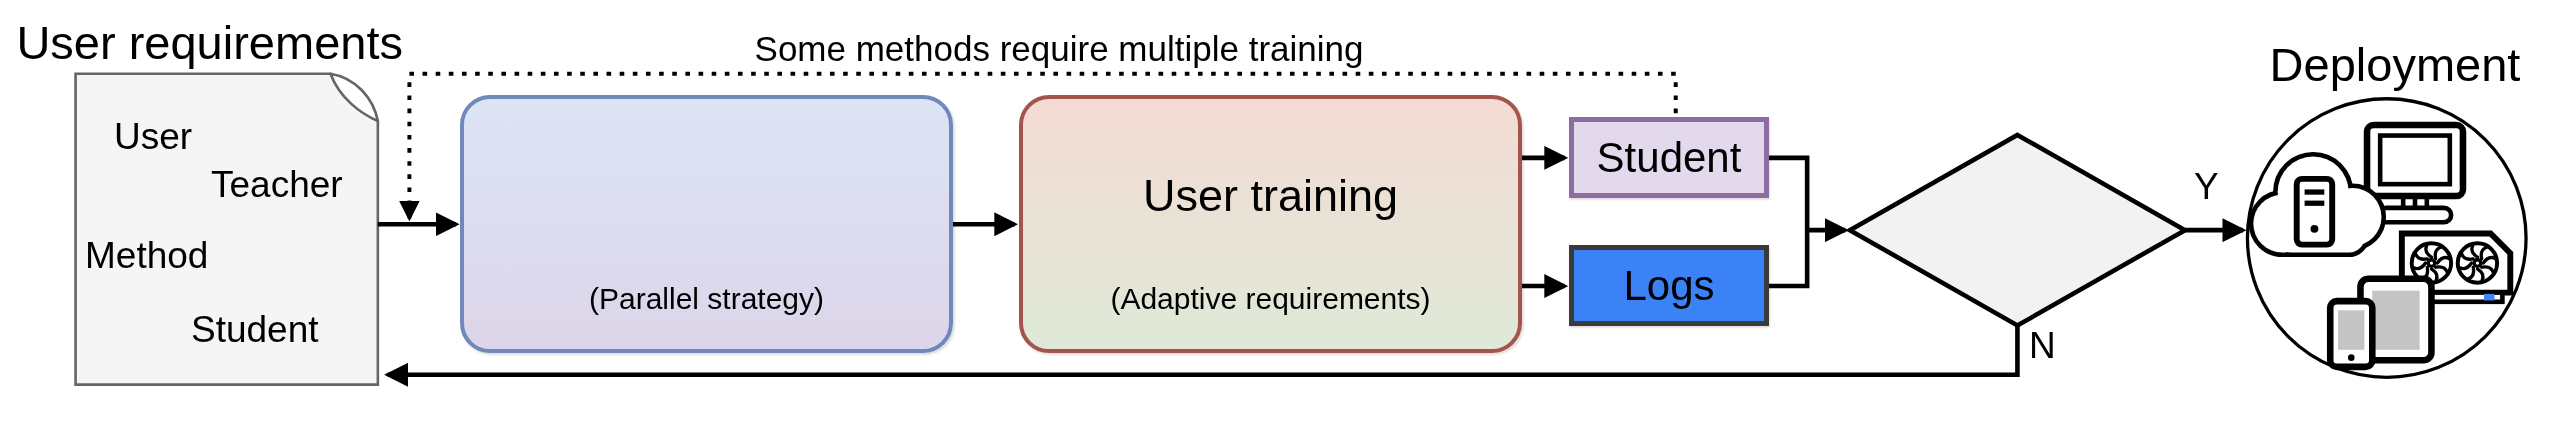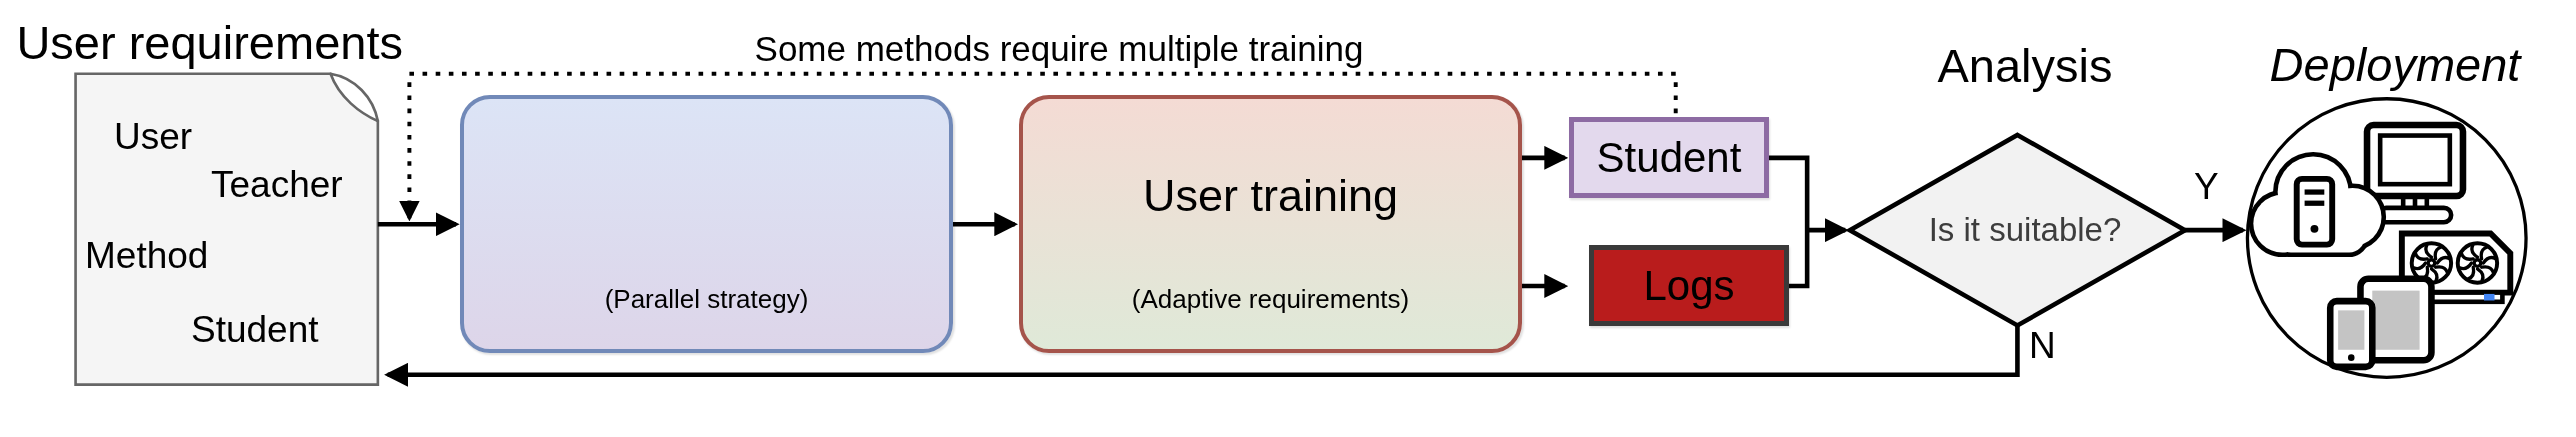--- a/index.html
+++ b/index.html
@@ -10,21 +10,21 @@
   .abs{position:absolute;white-space:nowrap;}
   .ctr{transform:translateX(-50%);margin-left:8px;}
   svg{position:absolute;left:0;top:0;}
   .stage{
     position:absolute;top:95px;height:258px;border-radius:30px;
     border:4.6px solid;box-sizing:border-box;box-shadow:1.3px 2px 2px rgba(0,0,0,0.12);
   }
   .stage-title{position:absolute;left:50%;top:97px;transform:translate(-50%,-50%);
     font-size:45px;white-space:nowrap;}
   .stage-sub{position:absolute;left:50%;top:200px;transform:translate(-50%,-50%);
-    font-size:26px;white-space:nowrap;}
+    font-size:30px;white-space:nowrap;}
   .outbox{
     position:absolute;left:1569px;width:200px;height:81px;box-sizing:border-box;
     display:flex;align-items:center;justify-content:center;font-size:42px;
     box-shadow:1.3px 2px 2px rgba(0,0,0,0.12);
   }
   .doc-item{position:absolute;font-size:37px;}
   .biglabel{position:absolute;font-size:47px;white-space:nowrap;}
   .yn{position:absolute;font-size:37px;}
 </style>
 </head>
@@ -136,27 +136,25 @@
 
   <div class="stage" style="left:1019px;width:503px;border-color:#a5544b;background:linear-gradient(#f4dbd4,#dfe9d8);">
     <div class="stage-title">User training</div>
     <div class="stage-sub">(Adaptive requirements)</div>
   </div>
 
   <div class="outbox" style="top:117px;border:5.3px solid #8d6ba3;background:#e3d9ed;">
     <span>Student</span>
   </div>
 
-  <div class="outbox" style="top:245px;border:5.3px solid #3a3a3a;background:#b91c1c;margin-left:20px;">
+  <div class="outbox" style="top:245px;border:5.3px solid #3a3a3a;background:#3b82f6;">
     <span>Logs</span>
   </div>
 
-  <div class="abs biglabel ctr" style="left:2017px;top:38px;">Analysis</div>
 
-  <div class="abs ctr" style="left:2017px;top:230px;transform:translate(-50%,-50%);font-size:33px;color:#3d3d3d;">Is it suitable?</div>
 
   <div class="abs yn" style="left:2194px;top:166px;">Y</div>
   <div class="abs yn" style="left:2029px;top:325px;">N</div>
 
-  <div class="abs biglabel ctr" style="left:2387px;top:37px;font-style:italic;">Deployment</div>
+  <div class="abs biglabel ctr" style="left:2387px;top:37px;">Deployment</div>
 
 </div>
 
 
 </body></html>

